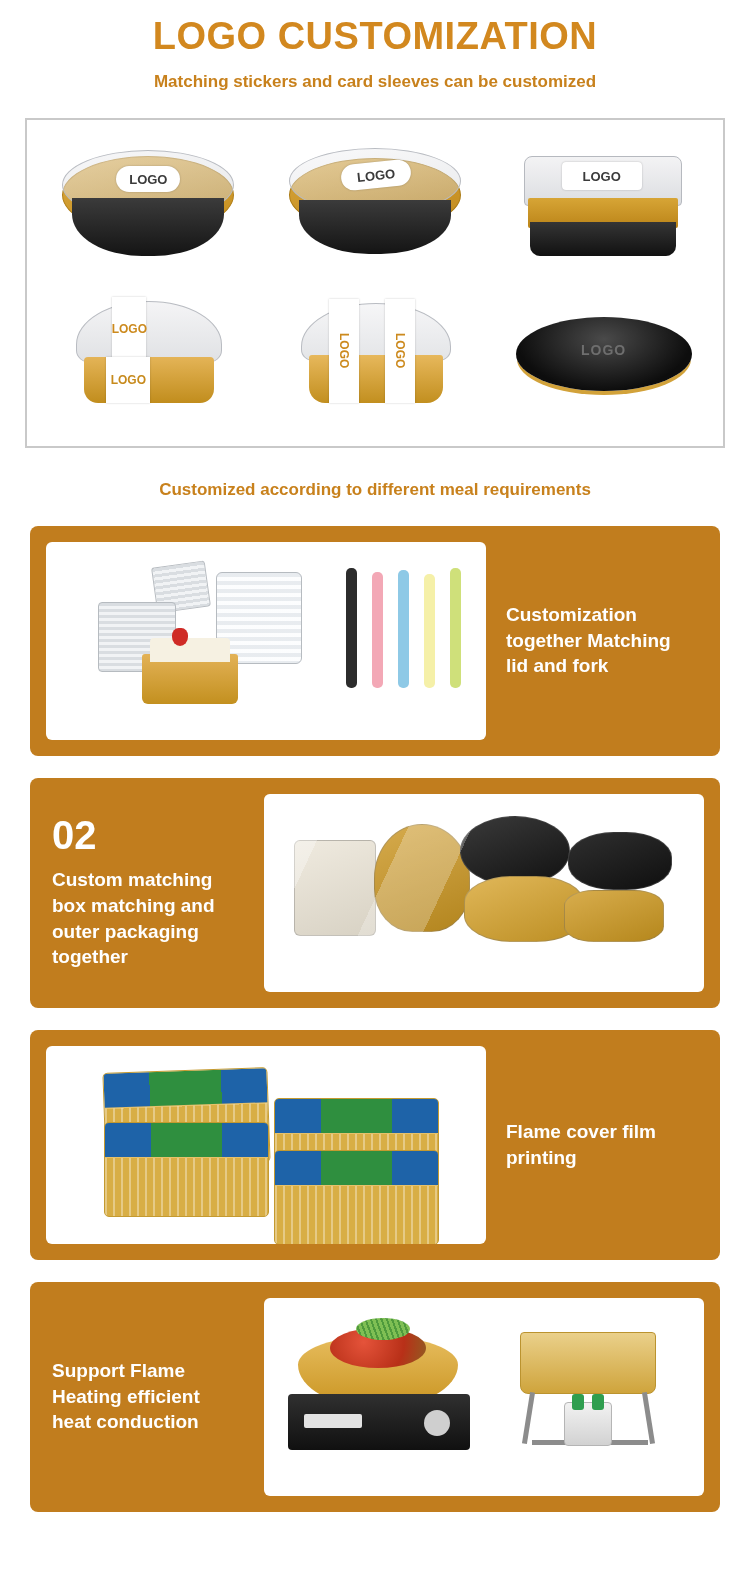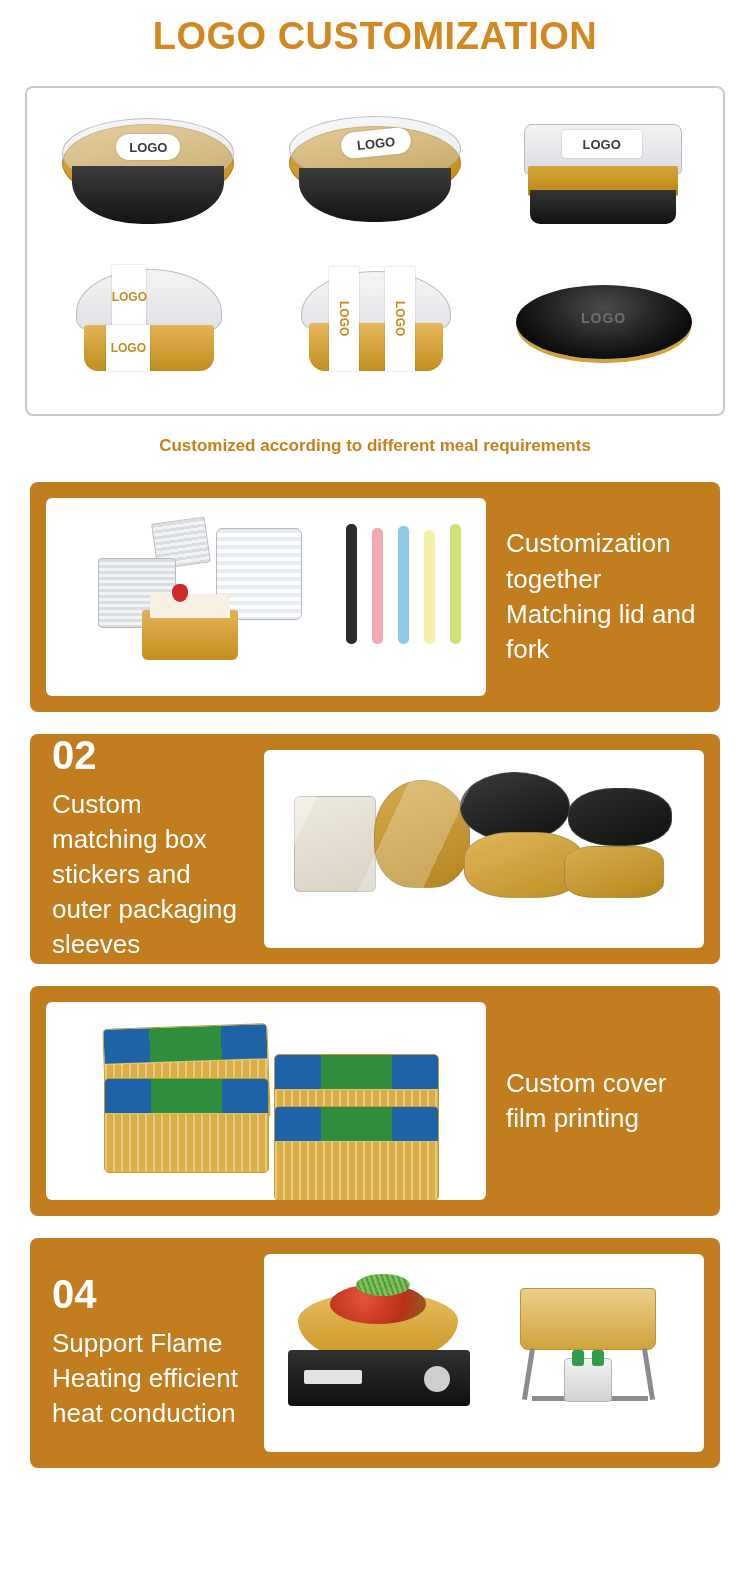--- a/index.html
+++ b/index.html
@@ -27,21 +27,21 @@
     font-weight: bold;
     color: #c8811c;
   }
 
   
   .showcase {
     margin: 22px 25px 0;
     width: 700px;
     height: 330px;
     border: 2px solid #c9c9c9;
-    border-radius: 8px;
+    border-radius: 0;
     background: #fff;
     display: flex;
     flex-direction: column;
     justify-content: space-around;
     padding: 14px 8px;
   }
   .showcase-row {
     display: flex;
     justify-content: space-around;
     align-items: center;
@@ -80,21 +80,21 @@
     align-items: center;
     justify-content: center;
     font-size: 12px;
     font-weight: bold;
     color: #cc8a1e;
     box-shadow: 0 0 2px rgba(0,0,0,.2);
   }
 
   
   .mid-caption {
-    margin-top: 20px;
+    margin-top: 32px;
     text-align: center;
     font-size: 17px;
     font-weight: bold;
     color: #c8811c;
   }
 
   
   .cards { margin: 26px 30px 20px; display: flex; flex-direction: column; gap: 22px; }
   .card {
     background: #c17d1e;
@@ -116,21 +116,21 @@
     flex: none;
   }
   .card-text { flex: 1; padding: 0 6px; color: #fff; }
   .card-num {
     font-size: 40px;
     font-weight: bold;
     color: #fff;
     line-height: 1;
     margin-bottom: 12px;
   }
-  .card-desc { font-size: 26px; line-height: 1.35; color: #fff; }
+  .card-desc { font-size: 19px; line-height: 1.35; color: #fff; font-weight: bold; }
 
   
   .stack {
     position: absolute;
     background: repeating-linear-gradient(180deg,#d9dde1 0 3px,#f1f3f5 3px 6px);
     border: 1px solid #b6bbc0;
   }
   .fork { position: absolute; width: 11px; border-radius: 5px; }
   .gold-tray {
     position: absolute;
@@ -194,20 +194,21 @@
     border: 1px solid #b5b5b5;
   }
 </style>
 </head>
 <body>
 
 <div class="page">
 
   <div class="header">
     <div class="main-title">LOGO CUSTOMIZATION</div>
+    <div class="sub-title">Matching stickers and card sleeves can be customized</div>
   </div>
 
   <div class="showcase">
 
     <div class="showcase-row">
 
       <div class="prod">
         <div class="oval-lid" style="left:14px;top:18px;width:172px;height:78px;background:linear-gradient(170deg,#dba93f,#c48d1d);border-color:#b07d14;"></div>
         <div class="oval-lid" style="left:14px;top:12px;width:172px;height:70px;background:linear-gradient(170deg,rgba(240,240,242,.55),rgba(200,203,208,.45));"></div>
         <div class="bowl-black" style="left:24px;top:60px;width:152px;height:58px;"></div>
@@ -281,21 +282,21 @@
         <div class="bag-item" style="left:30px;top:46px;width:82px;height:96px;background:linear-gradient(160deg,#efeadf,#d8d2c4);"></div>
         <div class="bag-item" style="left:110px;top:30px;width:96px;height:108px;background:linear-gradient(160deg,#d6ab4d,#b3851e);border-radius:50% 50% 40% 40%;"></div>
         <div class="bag-item" style="left:196px;top:22px;width:110px;height:70px;background:linear-gradient(160deg,#3a3a3a,#111);border-radius:50%;"></div>
         <div class="bag-item" style="left:200px;top:82px;width:120px;height:66px;background:linear-gradient(160deg,#e0b759,#bd8f24);border-radius:40%;"></div>
         <div class="bag-item" style="left:304px;top:38px;width:104px;height:58px;background:linear-gradient(160deg,#2f2f2f,#0f0f0f);border-radius:44%;"></div>
         <div class="bag-item" style="left:300px;top:96px;width:100px;height:52px;background:linear-gradient(160deg,#d8ad4d,#b5871c);border-radius:30%;"></div>
         <div style="position:absolute;left:0;top:0;width:100%;height:100%;background:linear-gradient(115deg,rgba(255,255,255,.32) 0 14%,rgba(255,255,255,0) 14% 30%,rgba(255,255,255,.25) 30% 42%,rgba(255,255,255,0) 42% 100%);"></div>
       </div>
       <div class="card-text">
         <div class="card-num">02</div>
-        <div class="card-desc">Custom matching box stickers and outer packaging sleeves</div>
+        <div class="card-desc">Custom matching box matching and outer packaging together</div>
       </div>
     </div>
 
     <div class="card">
       <div class="card-photo">
         <div class="sealed" style="left:58px;top:24px;transform:rotate(-2deg);">
           <div class="film"></div>
           <div class="ribs"></div>
         </div>
         <div class="sealed" style="left:58px;top:76px;">
@@ -305,21 +306,21 @@
         <div class="sealed" style="left:228px;top:52px;">
           <div class="film"></div>
           <div class="ribs"></div>
         </div>
         <div class="sealed" style="left:228px;top:104px;">
           <div class="film"></div>
           <div class="ribs"></div>
         </div>
       </div>
       <div class="card-text">
-        <div class="card-desc">Custom cover film printing</div>
+        <div class="card-desc">Flame cover film printing</div>
       </div>
     </div>
 
     <div class="card reverse">
       <div class="card-photo">
         <div class="wok" style="left:34px;top:38px;width:160px;height:72px;"></div>
         <div class="food" style="left:66px;top:30px;width:96px;height:40px;border-radius:50%;"></div>
         <div style="position:absolute;left:92px;top:20px;width:54px;height:22px;background:repeating-linear-gradient(70deg,#4f9a3c 0 2px,#7fbf54 2px 5px);border-radius:50%;"></div>
         <div class="stove-body" style="left:24px;top:96px;width:182px;height:56px;"></div>
         <div style="position:absolute;left:160px;top:112px;width:26px;height:26px;background:#cfcfcf;border-radius:50%;"></div>
@@ -327,19 +328,18 @@
 
         <div class="rect-tray" style="left:256px;top:34px;width:136px;height:62px;"></div>
         <div class="wire" style="left:262px;top:94px;width:5px;height:52px;transform:rotate(9deg);"></div>
         <div class="wire" style="left:382px;top:94px;width:5px;height:52px;transform:rotate(-9deg);"></div>
         <div class="wire" style="left:268px;top:142px;width:116px;height:5px;"></div>
         <div class="fuel-can" style="left:300px;top:104px;width:48px;height:44px;"></div>
         <div style="position:absolute;left:308px;top:96px;width:12px;height:16px;background:#2f9e4f;border-radius:3px;"></div>
         <div style="position:absolute;left:328px;top:96px;width:12px;height:16px;background:#2f9e4f;border-radius:3px;"></div>
       </div>
       <div class="card-text">
-        <div class="card-num">04</div>
         <div class="card-desc">Support Flame Heating efficient heat conduction</div>
       </div>
     </div>
 
   </div>
 </div>
 
 </body></html>

